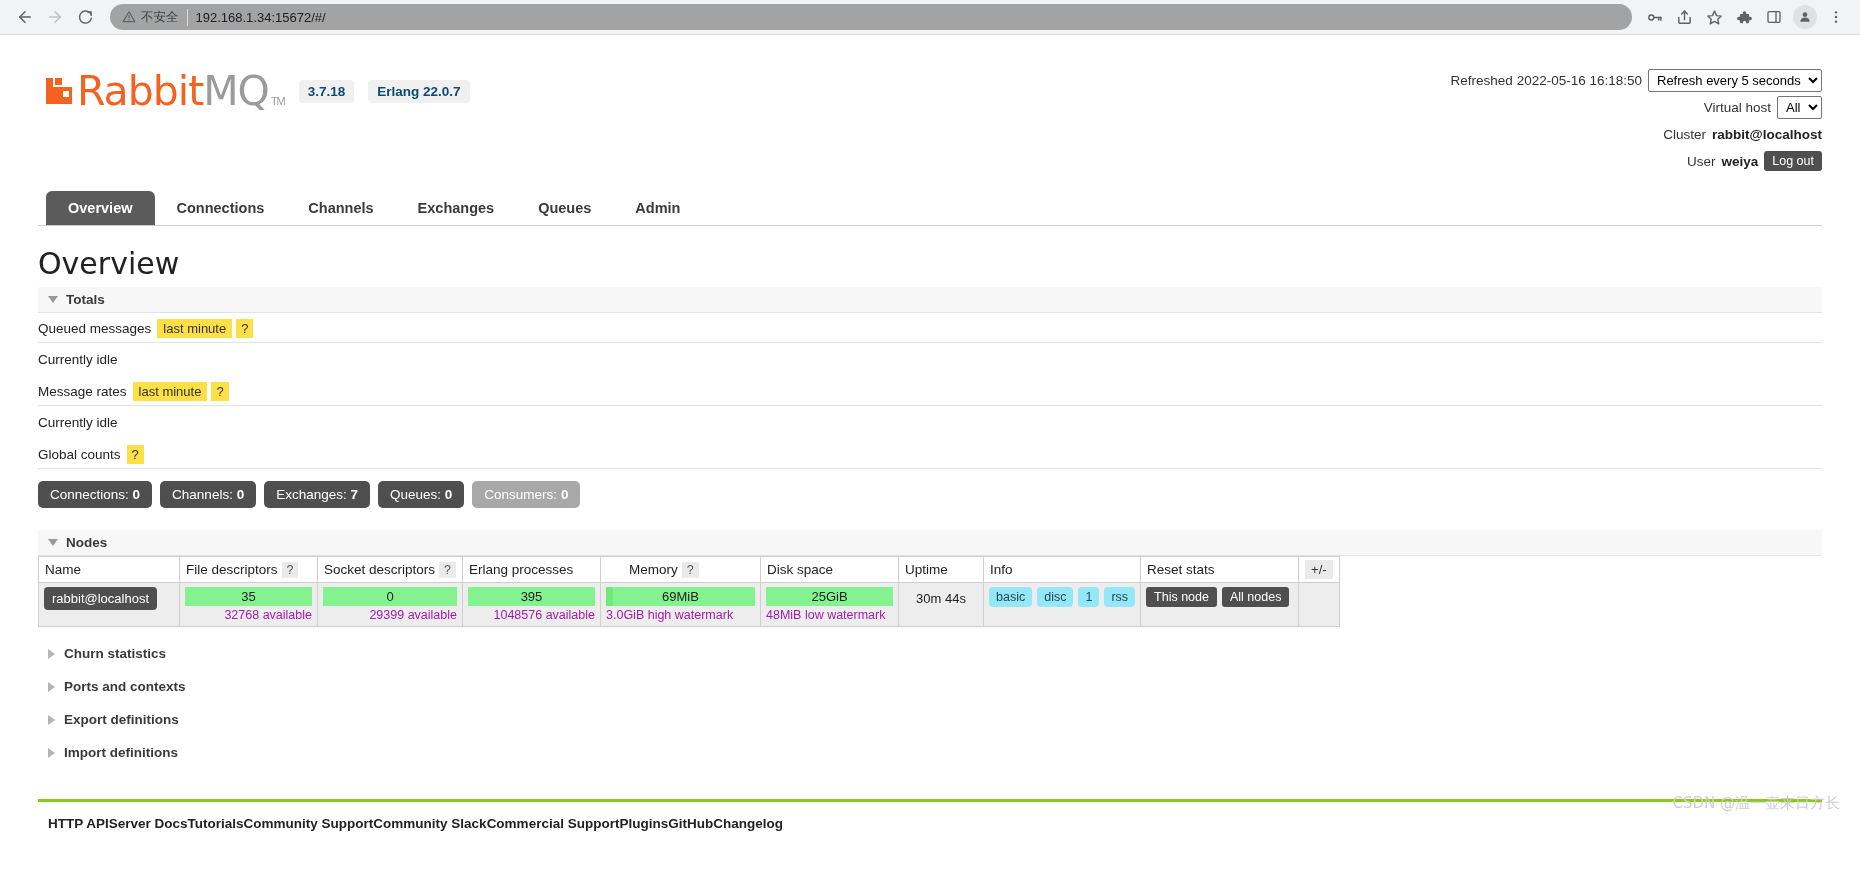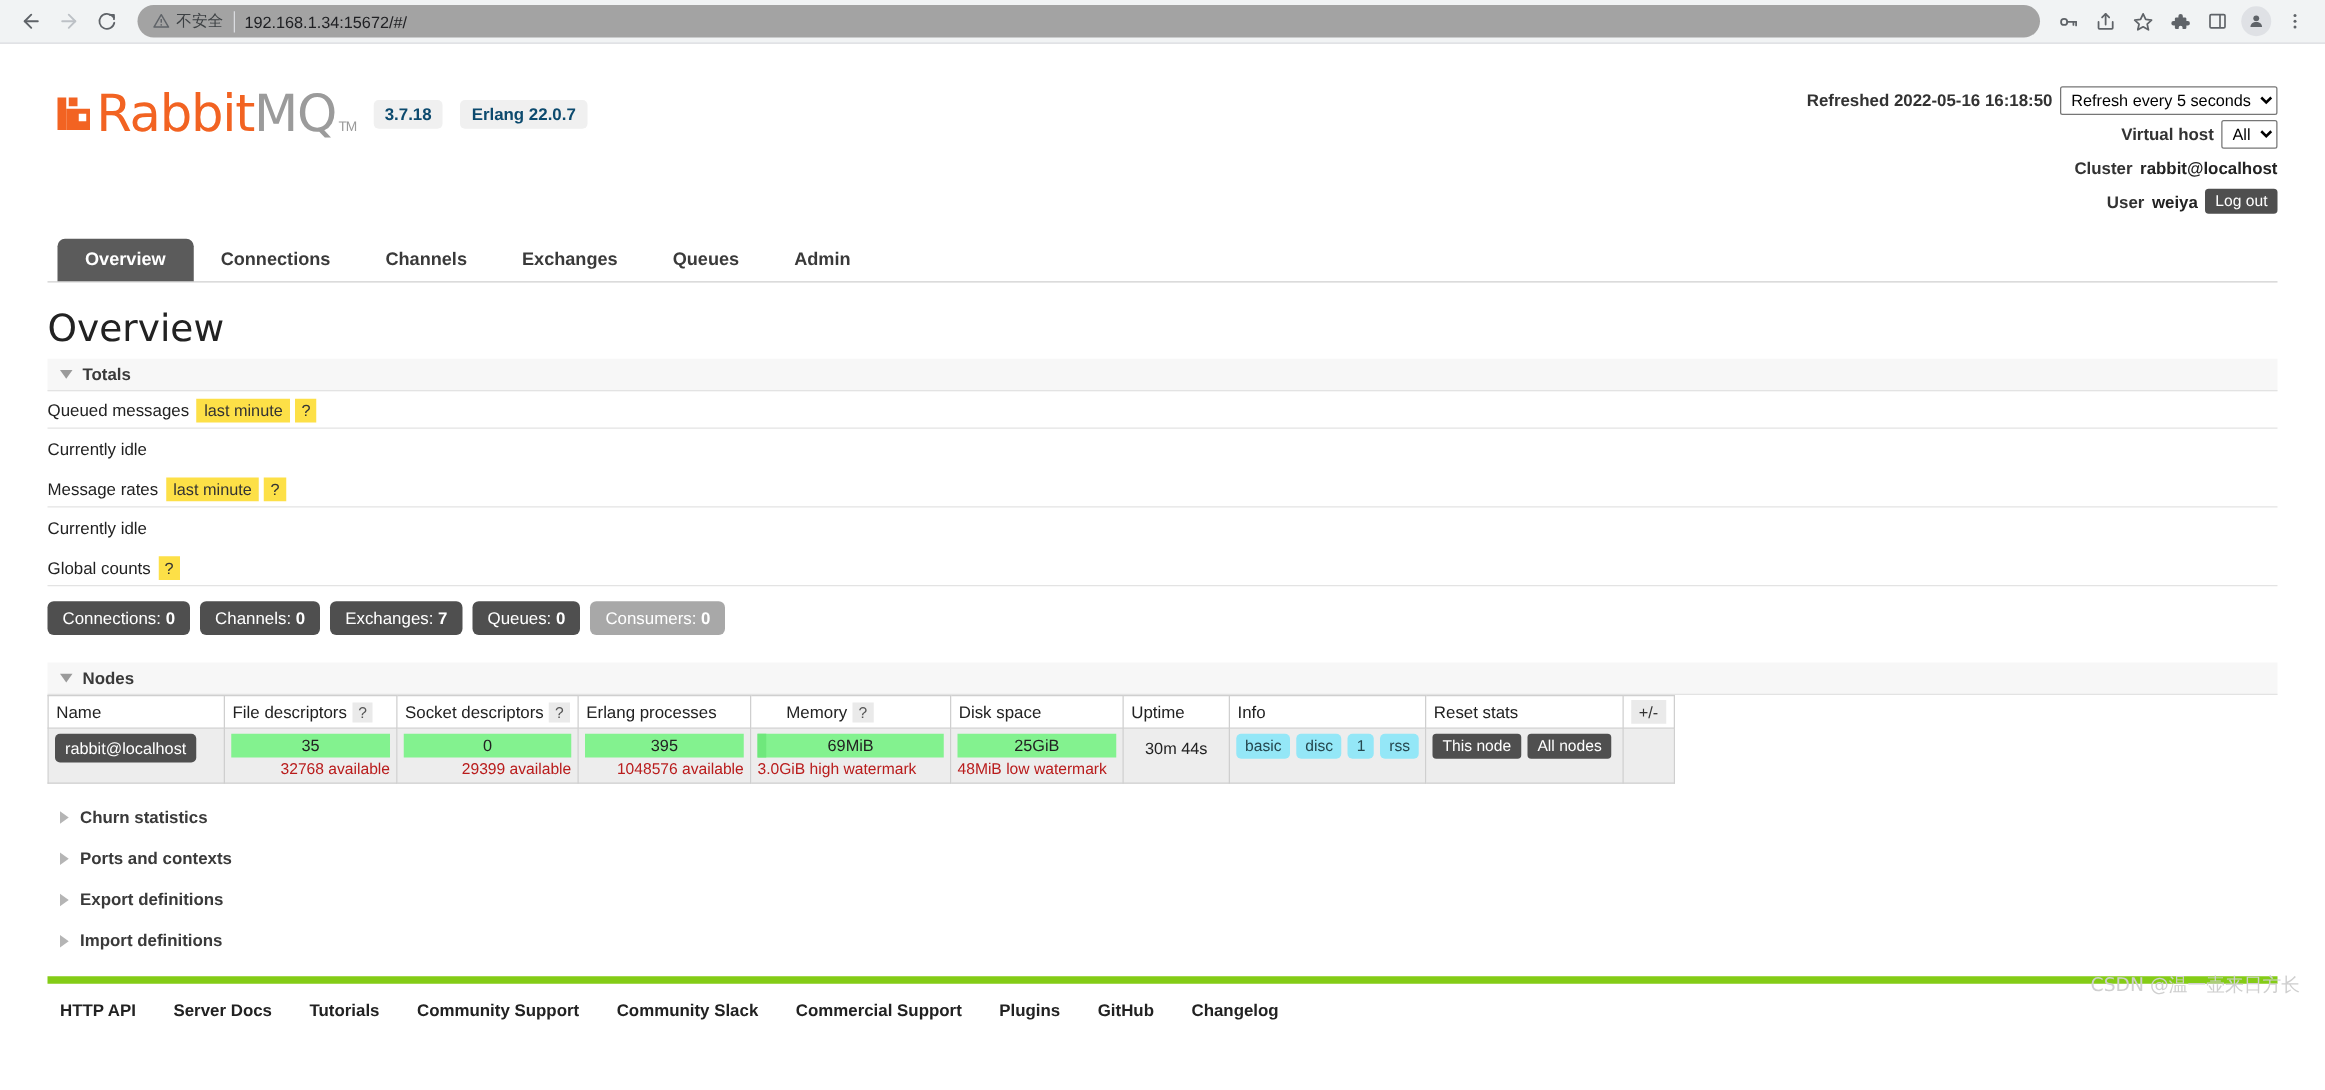--- a/index.html
+++ b/index.html
@@ -165,21 +165,21 @@
     padding-top: 2px;
   }
   .status-row {
     display: flex;
     align-items: center;
     justify-content: flex-end;
     gap: 6px;
     margin-bottom: 5px;
     height: 22px;
   }
-  .status-row .lbl { color: #333; font-weight: bold; }
+  .status-row .lbl { color: #333; }
   select.sel {
     font-family: "Liberation Sans", sans-serif;
     font-size: 13px;
     padding: 2px 4px;
     border: 1px solid #767676;
     background: #fff;
     color: #000;
     border-radius: 2px;
   }
   .bold { font-weight: bold; }
@@ -355,21 +355,21 @@
     background: #6fe87c;
   }
   .bar-text {
     position: relative;
     text-align: center;
     font-size: 13px;
     color: #222;
     line-height: 19px;
   }
   .sub-note {
-    color: #b91c1c;
+    color: #a21caf;
     font-size: 12.5px;
     text-align: right;
     padding-top: 2px;
     white-space: nowrap;
   }
   .sub-note.left { text-align: left; }
   .uptime-cell {
     text-align: center;
     font-size: 13px;
     padding-top: 4px;
@@ -398,25 +398,24 @@
     display: flex;
     align-items: center;
     gap: 9px;
     font-size: 13.5px;
     font-weight: bold;
     color: #3a3a3a;
   }
 
   
   .footer {
-    border-top: 6px solid #84cc16;
-    margin-top: 12px;
+    border-top: 3px solid #84cc16;
+    margin-top: 30px;
     padding-top: 14px;
     display: flex;
-    gap: 30px;
     padding-left: 10px;
   }
   .footer a {
     font-size: 13.5px;
     font-weight: bold;
     color: #222;
     text-decoration: none;
     white-space: nowrap;
   }
 

